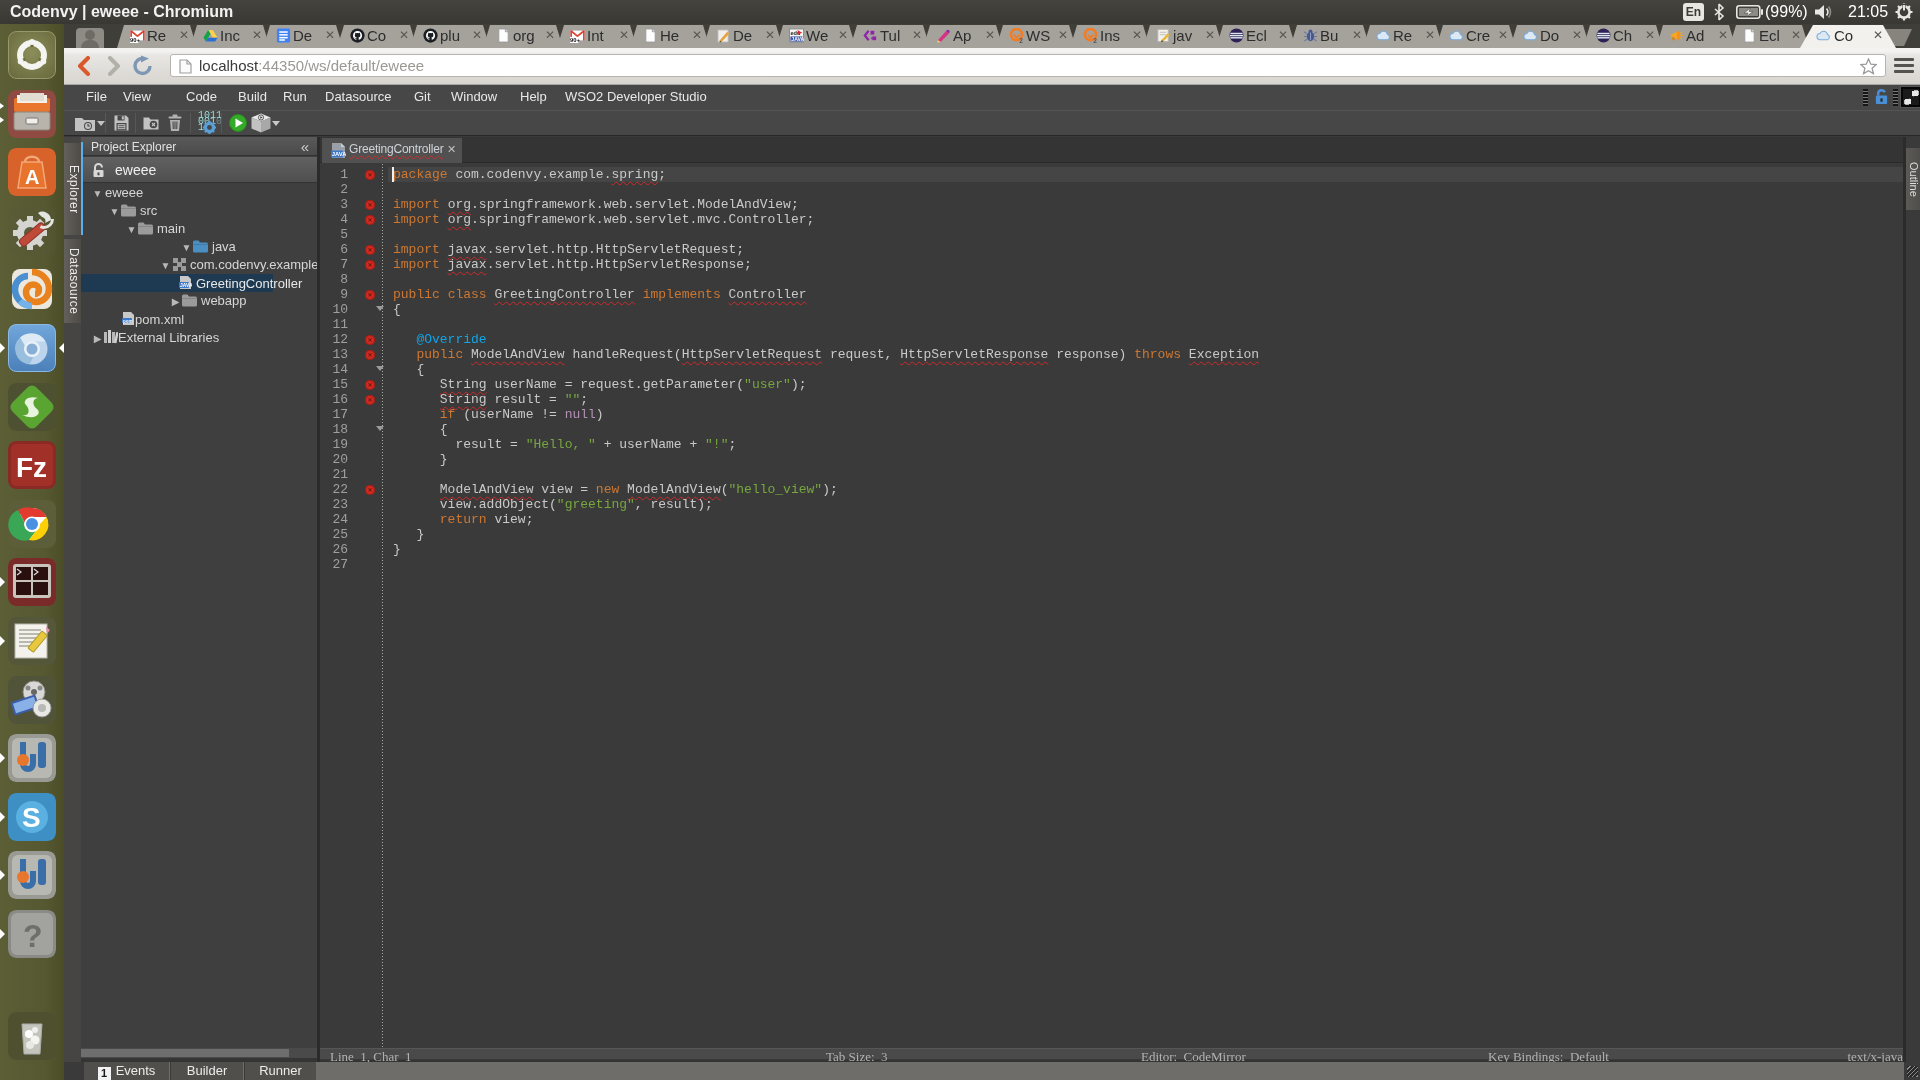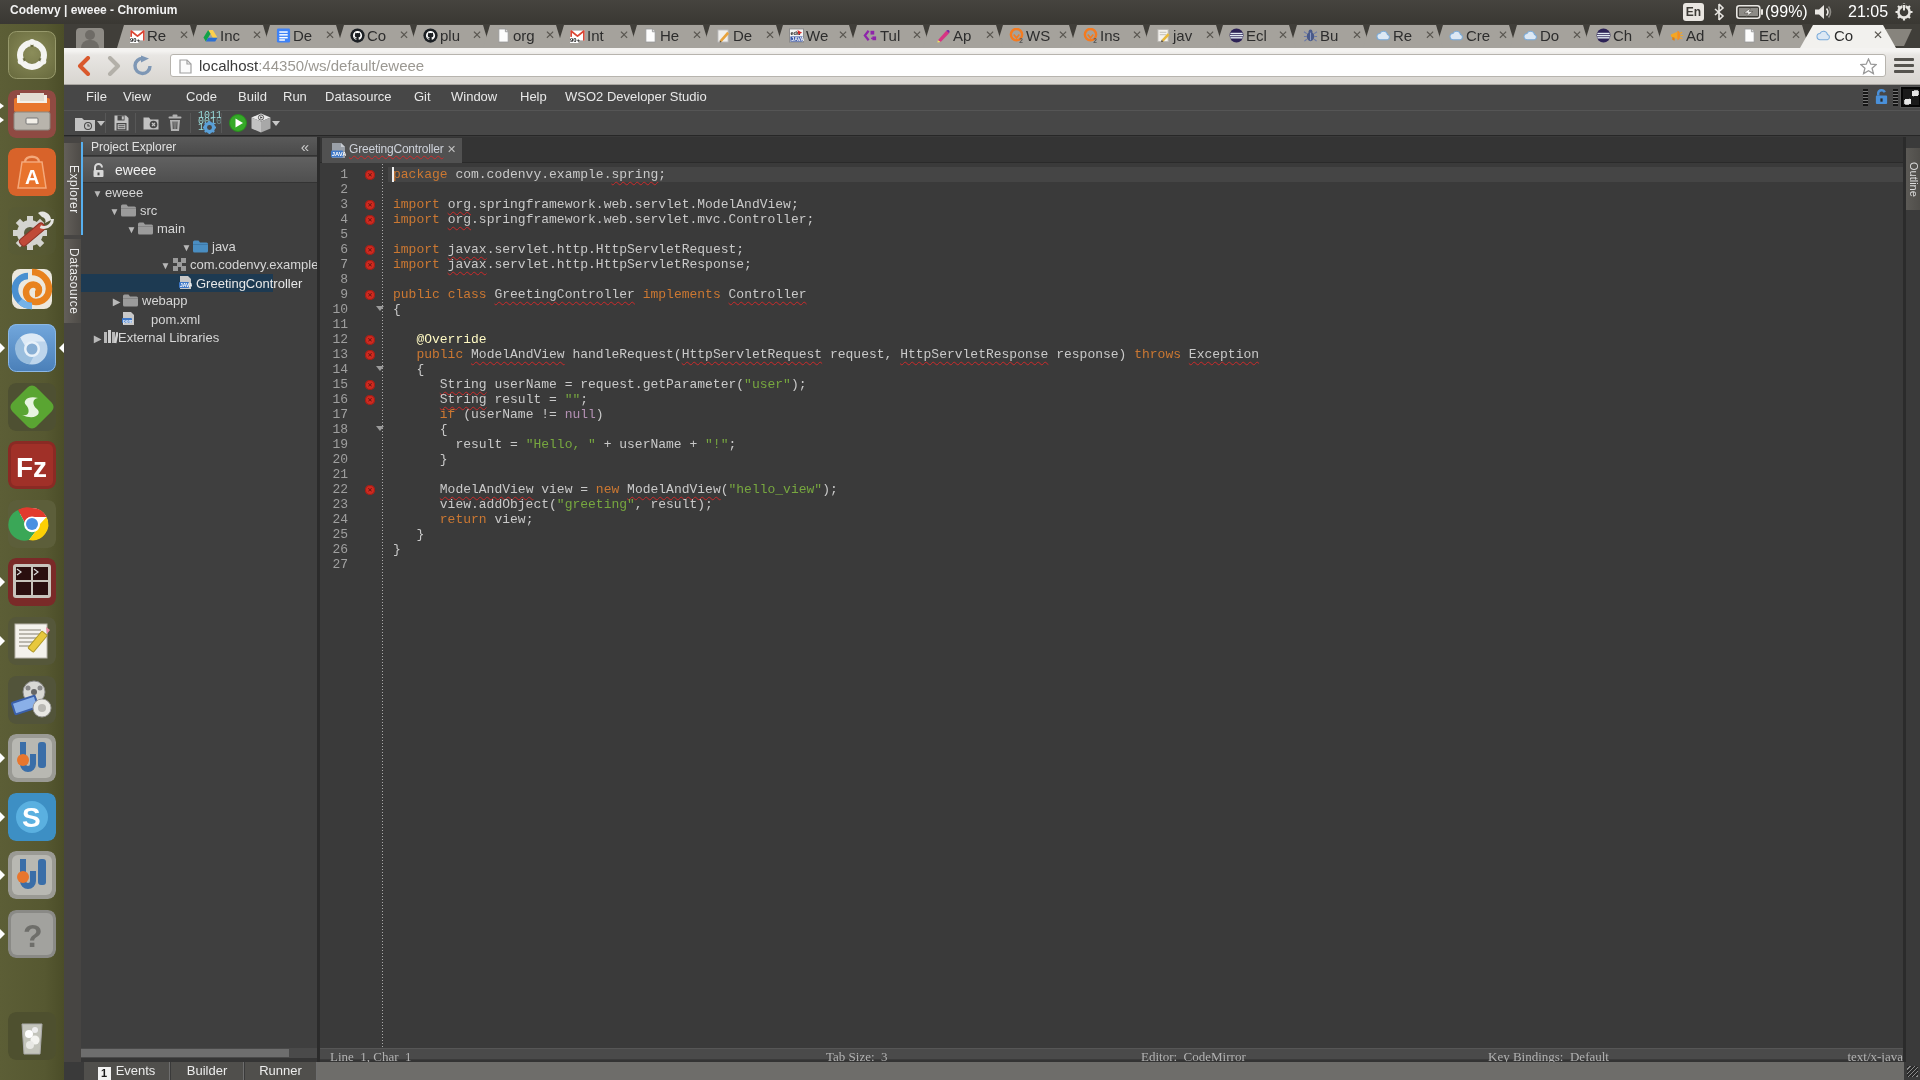--- a/index.html
+++ b/index.html
@@ -4,21 +4,21 @@
 <style>
 * { margin:0; padding:0; box-sizing:border-box; }
 html,body { width:1920px; height:1080px; overflow:hidden; background:#3a3a3a;
   font-family:"Liberation Sans", sans-serif; }
 #stage { position:absolute; left:0; top:0; width:1920px; height:1080px; }
 .abs { position:absolute; }
 
 
 #panel { position:absolute; left:0; top:0; width:1920px; height:24px;
   background:linear-gradient(#46443f,#3a3833); color:#fff; }
-#panel .title { position:absolute; left:10px; top:3px; font-size:12px; font-weight:bold; color:#f2f2f2; }
+#panel .title { position:absolute; left:10px; top:3px; font-size:16px; font-weight:bold; color:#f2f2f2; }
 .enbox { position:absolute; left:1683px; top:3px; width:21px; height:18px; background:#e9e6e1;
   border-radius:3px; color:#3c3a35; font-size:12px; font-weight:bold; text-align:center; line-height:18px; }
 .traytxt { position:absolute; top:3px; }
 
 
 #launcher { position:absolute; left:0; top:24px; width:64px; height:1056px;
   background:linear-gradient(90deg,#5c5e36 0%,#565831 70%,#4b4d28 100%); }
 .licon { position:absolute; left:8px; width:48px; height:48px; border-radius:8px; overflow:hidden; }
 .arrL { position:absolute; left:0; width:0; height:0; border-left:5px solid #fff;
   border-top:5px solid transparent; border-bottom:5px solid transparent; }
@@ -94,21 +94,21 @@
 .cl .code { position:absolute; left:73px; top:0; }
 .cl.cur::before { content:""; position:absolute; left:68px; right:0; top:0; bottom:0; background:#454545; }
 .err { position:absolute; left:45px; top:2.5px; width:10px; height:10px; background:#cd2a20; border-radius:50%; box-shadow:inset 0 0 0 1px #9e1d16; }
 .err:before { content:"✕"; position:absolute; left:0; top:0px; width:10px; text-align:center;
   font-size:7.5px; line-height:10px; color:#47100c; font-weight:bold; }
 .fold { position:absolute; left:56px; top:4px; width:0; height:0;
   border-top:5px solid #9a9a9a; border-left:4px solid transparent; border-right:4px solid transparent; }
 .k { color:#cc7832; }
 .s { color:#77a73f; }
 .nul { color:#b491b4; }
-.y { color:#fef9c3; }
+.y { color:#0ea5e9; }
 .sq { text-decoration:underline; text-decoration-style:wavy; text-decoration-color:#cc2a2a;
   text-decoration-thickness:1px; text-underline-offset:3px; text-decoration-skip-ink:none; }
 #gutdots { position:absolute; left:62px; top:27px; width:1px; height:884px;
   background:repeating-linear-gradient(#aaa 0 1px, transparent 1px 3px); }
 #cursor { position:absolute; left:72px; top:0px; width:2px; height:15px; background:#f0f0f0; z-index:3; }
 
 
 #estatus { position:absolute; left:0; top:911px; width:1583px; height:11px; background:#4a4a4a;
   border-top:1px solid #565656; color:#b2b2b2; font-family:"Liberation Serif", serif; font-size:13px; }
 #estatus span { position:absolute; top:0px; }
@@ -715,29 +715,29 @@
                     <rect x="0" y="8" width="5" height="5"></rect>
                     <rect x="8" y="8" width="5" height="5"></rect>
                     <rect x="4" y="4" width="5" height="5"></rect>
                   </g>
                 </svg></span><span style="margin-left:4px;">com.codenvy.example.sp</span></div>
 <div class="trow sel" style="padding-left:96px;"><span style="display:inline-block;width:13px;height:14px;position:relative;top:2px;margin-left:2px;"><svg width="13" height="14">
                   <path d="M1 0 L9 0 L12 3 L12 13 L1 13 Z" fill="#c8c8c8"></path>
                   <rect x="0" y="6" width="10" height="6" rx="1" fill="#3e78c8"></rect>
                   <text x="1" y="11" font-size="5" font-weight="bold" fill="#fff" font-family="Liberation Sans">JAVA</text>
                 </svg></span><span style="margin-left:4px;color:#e8e8e8;">GreetingController</span></div>
-<div class="trow" style="padding-left:30px;"><span class="tw" style="color:#b8b8b8;font-size:10px;">▶</span><span style="display:inline-block;width:15px;height:13px;position:relative;top:2px;margin-left:1px;"><svg width="15" height="13">
+<div class="trow" style="padding-left:89px;"><span class="tw" style="color:#b8b8b8;font-size:10px;">▶</span><span style="display:inline-block;width:15px;height:13px;position:relative;top:2px;margin-left:1px;"><svg width="15" height="13">
                   <path d="M0 2 A1.5 1.5 0 0 1 1.5 0.5 L5.5 0.5 L7 2.5 L13.5 2.5 A1.5 1.5 0 0 1 15 4 L15 11 A1.5 1.5 0 0 1 13.5 12.5 L1.5 12.5 A1.5 1.5 0 0 1 0 11 Z" fill="#9b9b9b"></path>
                   <path d="M0 4.5 L15 4.5" stroke="#868686" stroke-width="1"></path>
                 </svg></span><span style="margin-left:4px;">webapp</span></div>
 <div class="trow" style="padding-left:28px;"><span class="tw"></span><span style="display:inline-block;width:13px;height:14px;position:relative;top:2px;margin-left:2px;"><svg width="13" height="14">
                   <path d="M1 0 L9 0 L12 3 L12 13 L1 13 Z" fill="#c8c8c8"></path>
                   <rect x="0" y="6" width="10" height="5" rx="1" fill="#3e78c8"></rect>
                   <text x="1" y="10.5" font-size="4.5" font-weight="bold" fill="#fff" font-family="Liberation Sans">pom</text>
-                </svg></span><span style="margin-left:16px;">pom.xml</span></div>
+                </svg></span><span style="margin-left:0;">pom.xml</span></div>
 <div class="trow" style="padding-left:11px;"><span class="tw" style="color:#b8b8b8;font-size:10px;">▶</span><span style="display:inline-block;width:14px;height:14px;position:relative;top:2px;margin-left:1px;"><svg width="14" height="14">
                   <rect x="0" y="2" width="3" height="11" fill="#b8b8b8"></rect>
                   <rect x="4" y="0" width="3" height="13" fill="#d0d0d0"></rect>
                   <rect x="8" y="2" width="3" height="11" fill="#b8b8b8"></rect>
                   <rect x="11" y="2" width="2.5" height="11" transform="rotate(12 12 8)" fill="#d0d0d0"></rect>
                 </svg></span><span style="margin-left:0;">External Libraries</span></div>
           </div>
         <div style="position:absolute;left:0;top:911px;width:236px;height:10px;background:#4a4a4a;">
           <div style="position:absolute;left:0;top:1px;width:208px;height:8px;background:#6e6e6e;"></div>
           </div>

